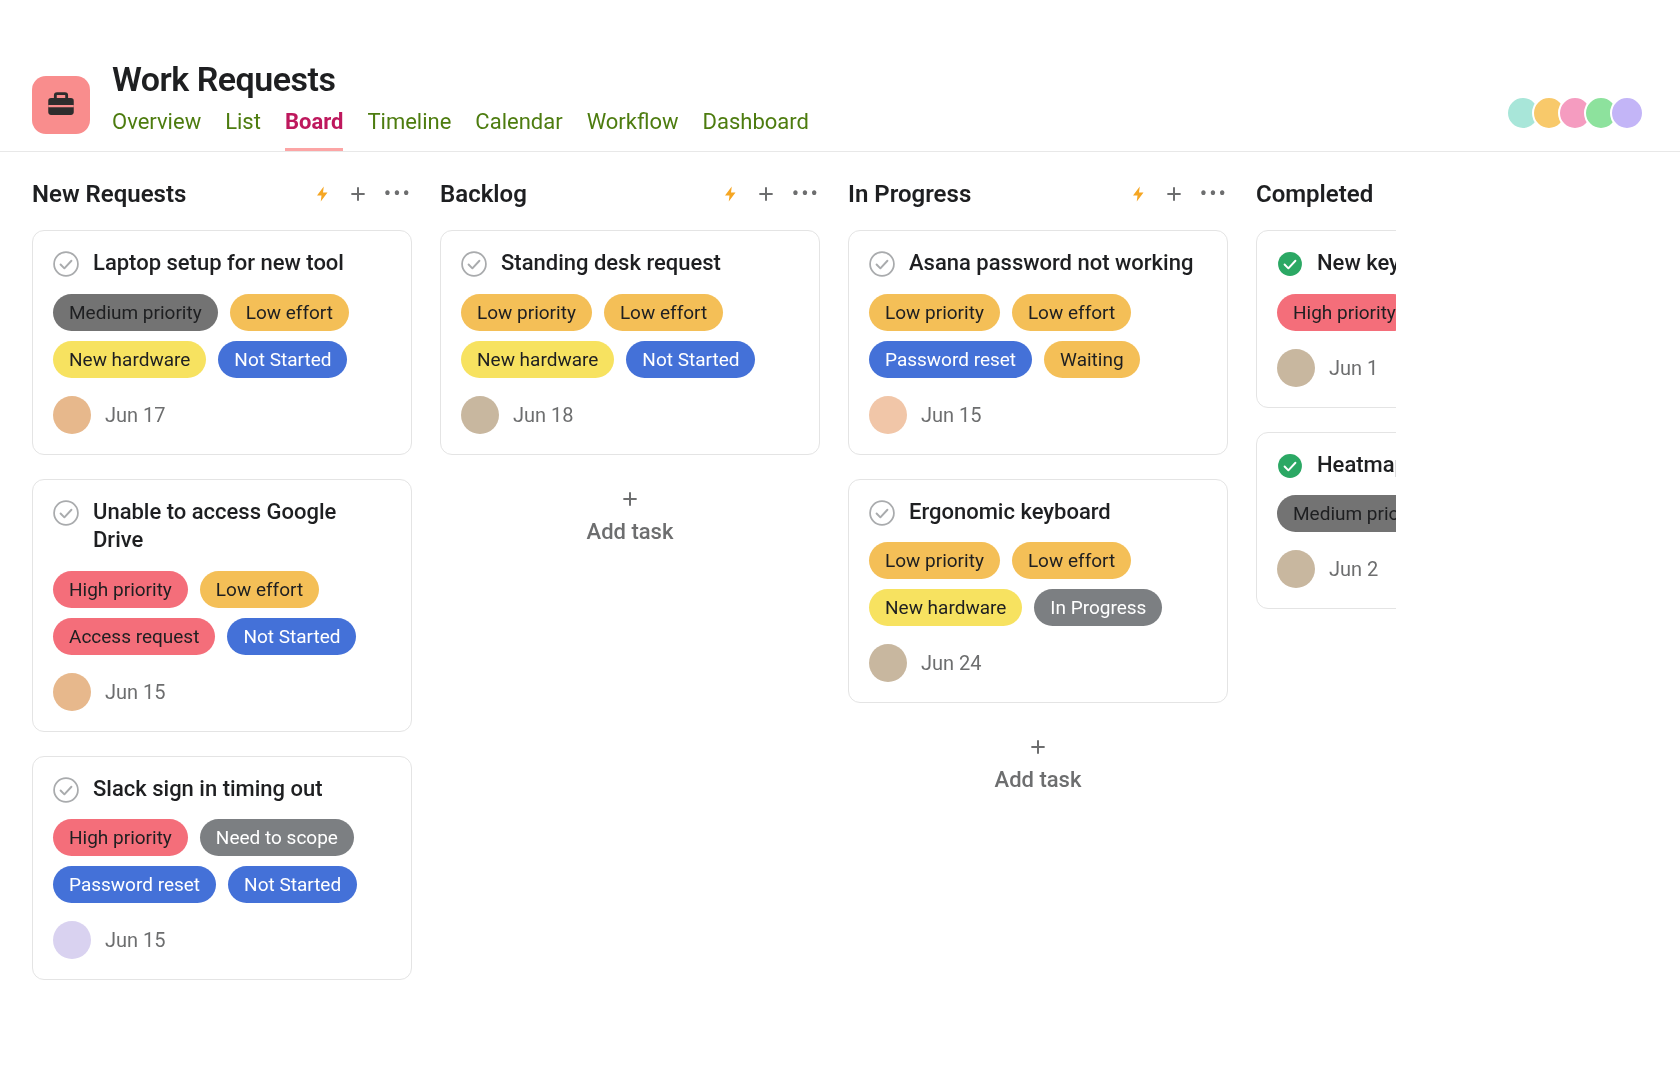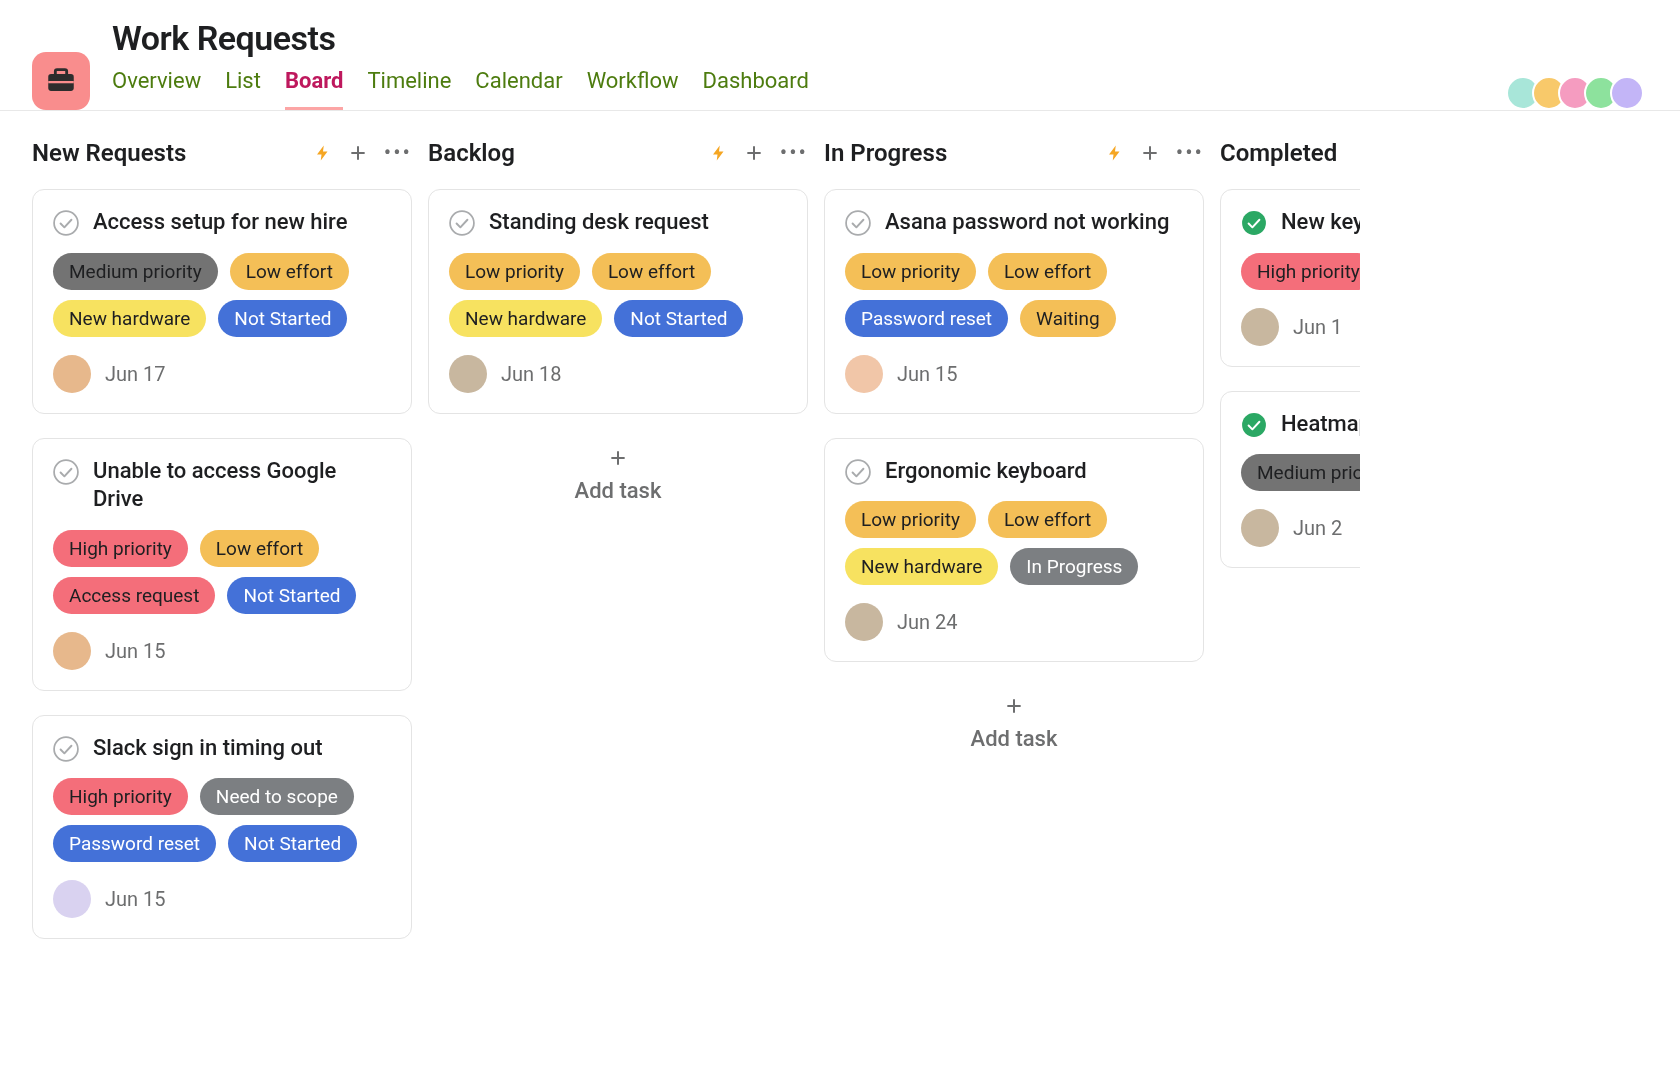--- a/index.html
+++ b/index.html
@@ -5,24 +5,25 @@
   * { box-sizing: border-box; margin: 0; padding: 0; }
   body {
     font-family: -apple-system, BlinkMacSystemFont, "Segoe UI", Roboto, Helvetica, Arial, sans-serif;
     background: #fff;
     color: #1e1f21;
     overflow-x: hidden;
   }
   
   .header {
     display: flex;
-    align-items: flex-end;
+    align-items: center;
     padding: 18px 32px 0 32px;
     border-bottom: 1px solid #e8e8e8;
     position: relative;
+    margin-top: 41px;
   }
   .project-icon {
     width: 58px; height: 58px;
     background: #f98d8d;
     border-radius: 14px;
     display: flex; align-items: center; justify-content: center;
     margin-right: 22px;
     flex-shrink: 0;
   }
   .project-icon svg { width: 34px; height: 34px; }
@@ -62,21 +63,21 @@
     justify-content: center;
     overflow: hidden;
     border: 2px solid #fff;
   }
   .avatar { width: 34px; height: 34px; margin-left: -8px; font-size: 14px; }
   .avatar-sm { width: 38px; height: 38px; font-size: 16px; border: none; }
   
   .board {
     display: flex;
     padding: 24px 16px 0 32px;
-    gap: 16px;
+    gap: 28px;
     overflow-x: auto;
   }
   .column {
     width: 380px;
     flex-shrink: 0;
   }
   .column.cut { width: 140px; overflow: hidden; }
   .column-header {
     display: flex;
     align-items: center;
@@ -246,21 +247,21 @@
           </span>
           <span class="icon-btn dots">•••</span>
         </div>
       </div>
       <div class="card">
         <div class="card-title-row">
           <div class="check-circle"><svg viewBox="0 0 24 24">
               <circle class="ring" cx="12" cy="12" r="11"></circle>
               <polyline class="tick" points="7,12.5 10.5,16 17,9"></polyline>
             </svg></div>
-          <div class="card-title">Access setup for new hire</div>
+          <div class="card-title">Laptop setup for new tool</div>
         </div>
         <div class="tags">
           <span class="tag c-orange">Medium priority</span>
           <span class="tag c-yelloworange">Low effort</span>
           <span class="tag c-yellow">New hardware</span>
           <span class="tag c-blue">Not Started</span>
         </div>
         <div class="card-footer">
           <span class="avatar-sm person p1"></span>
           <span class="date">Jun 17</span>

